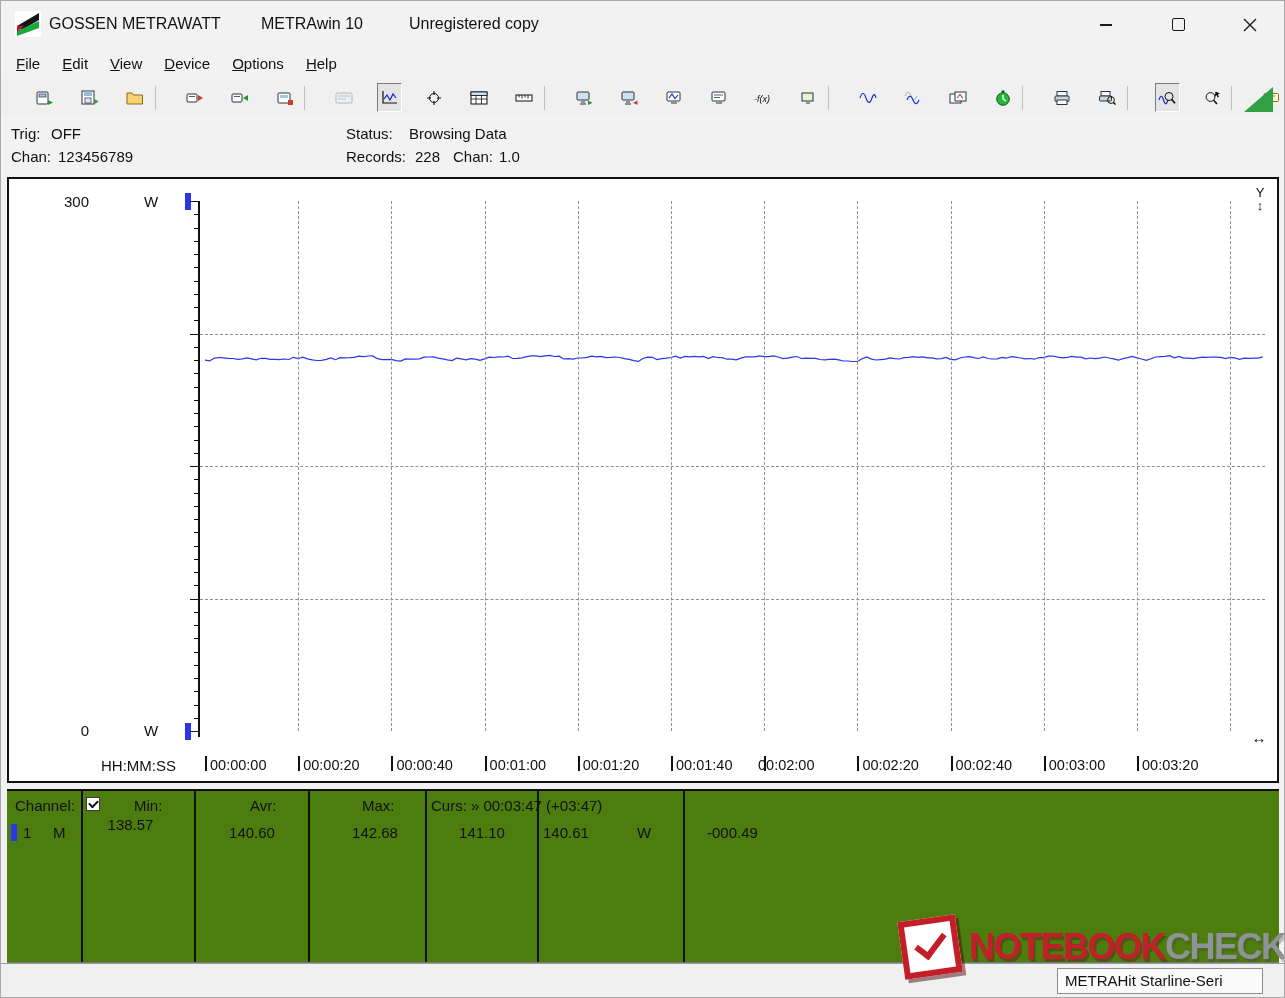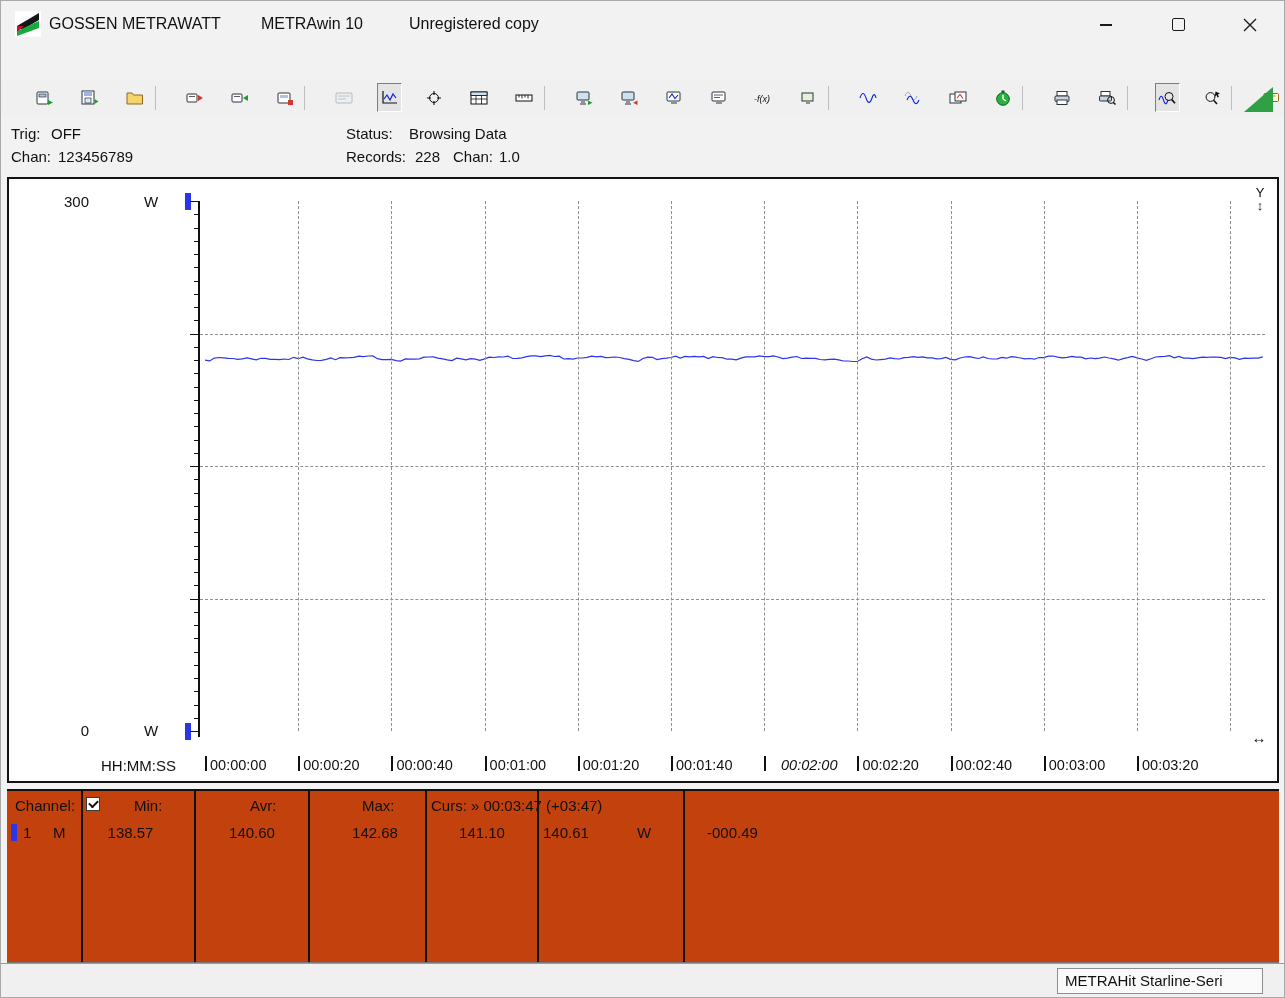--- a/index.html
+++ b/index.html
@@ -40,21 +40,21 @@
   .scale-marker{position:absolute;left:176px;width:6px;height:17px;background:#2b36e8;}
   .vgrid{position:absolute;width:0;border-left:1px dashed #8f8f8f;}
   .hgrid{position:absolute;height:0;border-top:1px dashed #8f8f8f;}
   .ytick{position:absolute;height:1px;background:#111;}
   .xtickbar{position:absolute;top:577px;width:2px;height:15px;background:#111;}
   .xticklabel{position:absolute;top:578px;font-size:14.5px;white-space:nowrap;}
   .xaxis-name{position:absolute;left:92px;top:578px;font-size:15px;}
   .axis-handle{position:absolute;font-size:13px;line-height:13px;text-align:center;color:#111;}
 
   
-  .tablebox{position:absolute;left:6px;top:788px;width:1272px;height:174px;background:#c2410c;border-top:2px solid #111;border-bottom:1px solid #777;box-sizing:border-box;font-size:15px;}
+  .tablebox{position:absolute;left:6px;top:788px;width:1272px;height:174px;background:#4d7c0f;border-top:2px solid #111;border-bottom:1px solid #777;box-sizing:border-box;font-size:15px;}
   .tline{position:absolute;top:0;bottom:0;width:2px;background:#111;}
   .tablebox span{position:absolute;white-space:nowrap;}
   .checkbox{position:absolute;left:79px;top:6px;width:14px;height:14px;background:#fff;border:1.5px solid #3a3a3a;box-sizing:border-box;}
   .checkbox i{position:absolute;left:2px;top:2px;width:7px;height:4px;border-left:2px solid #111;border-bottom:2px solid #111;transform:rotate(-45deg);}
   .ch-marker{position:absolute;left:4px;top:33px;width:6px;height:17px;background:#2b36e8;}
   .cell-c{position:absolute;text-align:center;}
 
   
   .statusbar{position:absolute;left:0;top:962px;right:0;height:36px;background:#f0f0f0;border-top:1px solid #9b9b9b;}
   .device-box{position:absolute;left:1056px;top:4px;width:206px;height:26px;border:1px solid #8f8f8f;background:#fafafa;
@@ -90,20 +90,28 @@
     <div class="win-btn" style="left:1154px">
         <span class="ic-max"></span>
       </div>
     <div class="win-btn" style="left:1226px">
       <svg width="14" height="14" viewBox="0 0 14 14">
           <path d="M1 1 L13 13 M13 1 L1 13" stroke="#1b1b1b" stroke-width="1.4"></path>
         </svg>
     </div>
   </div>
 
+  <div class="menubar">
+    <span class="menu-item"><u>F</u>ile</span>
+    <span class="menu-item"><u>E</u>dit</span>
+    <span class="menu-item"><u>V</u>iew</span>
+    <span class="menu-item"><u>D</u>evice</span>
+    <span class="menu-item"><u>O</u>ptions</span>
+    <span class="menu-item"><u>H</u>elp</span>
+  </div>
 
   <div class="toolbar">
     <button class="tb">
         <svg width="18" height="16" viewBox="0 0 18 16">
           <rect x="1" y="2" width="11" height="12" rx="1" fill="#fff" stroke="#2b3440"></rect>
           <rect x="3" y="4" width="7" height="3" fill="#aac4e8" stroke="#2b3440" stroke-width=".7"></rect>
           <path d="M12 10 L17 12.5 L12 15 Z" fill="#1c9c2a"></path>
         </svg>
       </button>
     <button class="tb">
@@ -380,21 +388,21 @@
       <div class="xticklabel" style="left: 294.2px;">00:00:20</div>
       <div class="xtickbar" style="left: 382.4px;"></div>
       <div class="xticklabel" style="left: 387.4px;">00:00:40</div>
       <div class="xtickbar" style="left: 475.6px;"></div>
       <div class="xticklabel" style="left: 480.6px;">00:01:00</div>
       <div class="xtickbar" style="left: 568.8px;"></div>
       <div class="xticklabel" style="left: 573.8px; text-align: center;">00:01:20</div>
       <div class="xtickbar" style="left: 662px;"></div>
       <div class="xticklabel" style="left: 667px;">00:01:40</div>
       <div class="xtickbar" style="left: 755.2px;"></div>
-      <div class="xticklabel" style="left: 772px; font-style: italic;">00:02:00</div>
+      <div class="xticklabel" style="left: 749px;">00:02:00</div>
       <div class="xtickbar" style="left: 848.4px;"></div>
       <div class="xticklabel" style="left: 853.4px;">00:02:20</div>
       <div class="xtickbar" style="left: 941.6px;"></div>
       <div class="xticklabel" style="left: 946.6px;">00:02:40</div>
       <div class="xtickbar" style="left: 1034.8px;"></div>
       <div class="xticklabel" style="left: 1039.8px;">00:03:00</div>
       <div class="xtickbar" style="left: 1128px;"></div>
       <div class="xticklabel" style="left: 1133px;">00:03:20</div>
     </div>
 
@@ -411,27 +419,35 @@
         <i></i>
       </div>
     <span style="left:127px;top:6px">Min:</span>
     <span style="left:243px;top:6px">Avr:</span>
     <span style="left:355px;top:6px">Max:</span>
     <span style="left:424px;top:6px">Curs: » 00:03:47 (+03:47)</span>
 
     <div class="ch-marker" style="background: rgb(43, 54, 232);"></div>
     <span style="left:16px;top:33px">1</span>
     <span style="left:46px;top:33px">M</span>
-    <span class="cell-c" style="left:76px;width:95px;top:33px">138.57</span>
+    <span class="cell-c" style="left:76px;width:95px;top:25px">138.57</span>
     <span class="cell-c" style="left:189px;width:112px;top:33px">140.60</span>
     <span class="cell-c" style="left:303px;width:130px;top:33px">142.68</span>
     <span class="cell-c" style="left:420px;width:110px;top:33px">141.10</span>
     <span style="left:536px;top:33px">140.61</span>
     <span style="left:630px;top:33px">W</span>
     <span style="left:700px;top:33px">-000.49</span>
   </div>
 
   <div class="statusbar">
     <div class="device-box">METRAHit Starline-Seri</div>
   </div>
 
+  <div class="wm">
+    <div class="wm-icon">
+        <i></i>
+      </div>
+    <div class="wm-text">
+      <span class="wm-red">NOTEBOOK</span><span class="wm-gray">CHECK</span>
+    </div>
+  </div>
 
 </div>
 
 </body></html>

